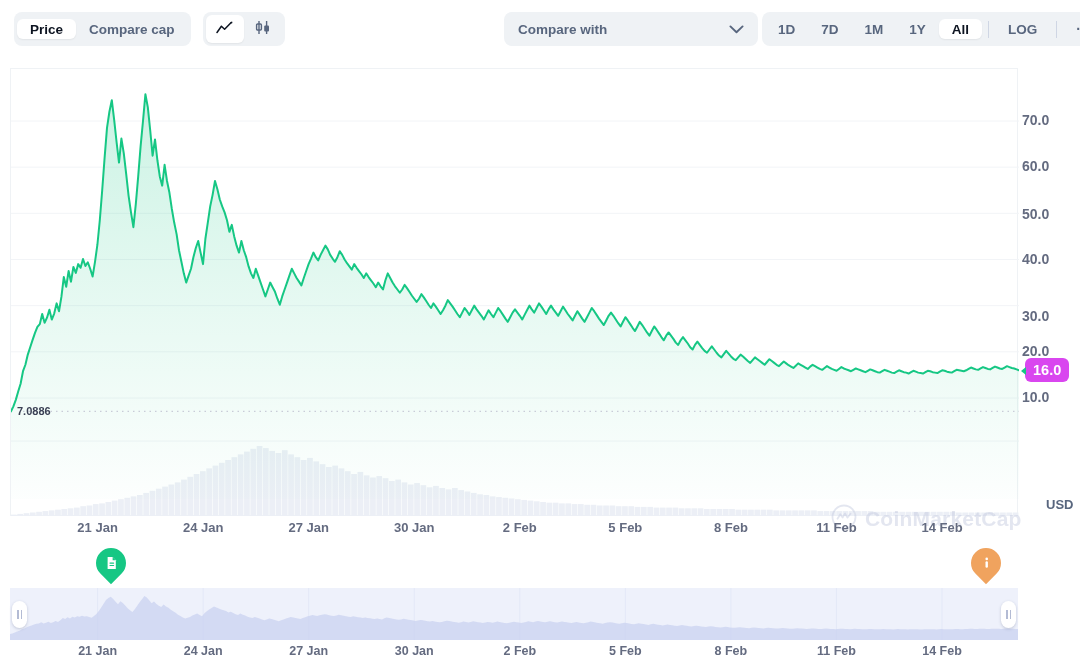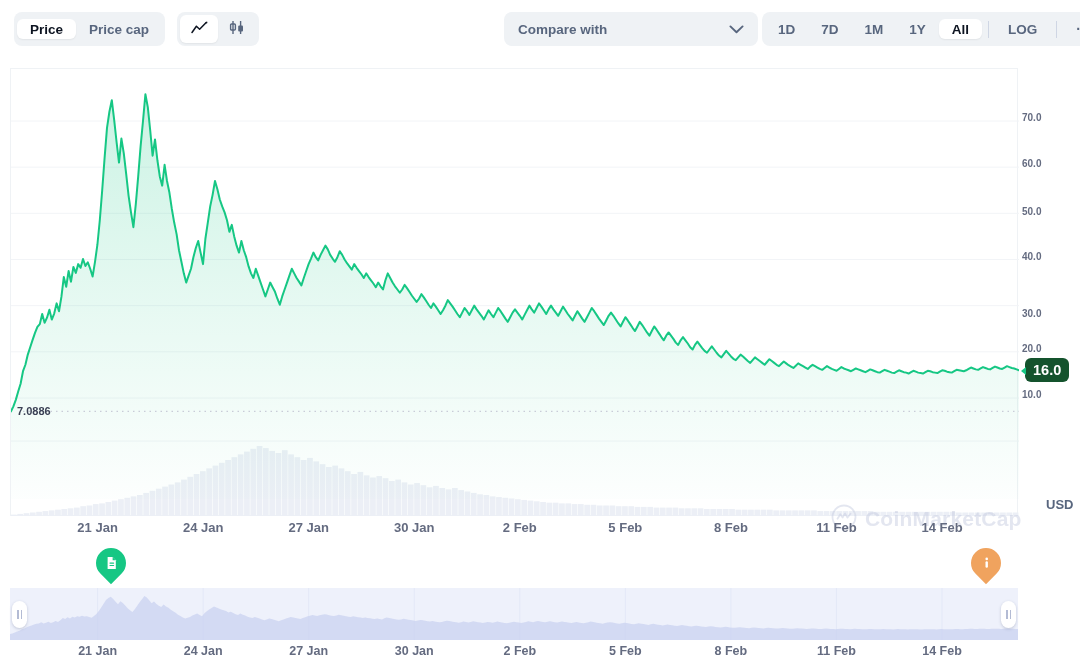--- a/index.html
+++ b/index.html
@@ -55,30 +55,30 @@
   
   .chart-card {
     position: absolute; left: 10px; top: 68px; width: 1008px; height: 448px;
     border: 1px solid #eff2f5; border-left: 1px solid #eff2f5;
     background: #fff;
   }
   .plot { position: absolute; left: 0; top: 0; width: 1008px; height: 448px; }
 
   .ylabels { position: absolute; left: 1022px; top: 68px; width: 58px; height: 448px; }
   .ylabel {
-    position: absolute; left: 0; font-size: 10px; font-weight: 600; color:#646b80;
+    position: absolute; left: 0; font-size: 14px; font-weight: 600; color:#646b80;
     white-space: nowrap;
   }
   .ycurrency {
     position: absolute; left: 1046px; top: 497px;
     font-size: 13px; font-weight: 700; color:#58667e;
   }
   .price-badge {
     position: absolute; left: 1025px; top: 358px;
-    background: #14532d; color:#fff; border-radius: 6px;
+    background: #d946ef; color:#fff; border-radius: 6px;
     padding: 3px 8px; font-size: 14.5px; font-weight: 700;
     line-height: 1.25;
   }
   .price-badge::before {
     content:""; position:absolute; left:-4px; top: 9px;
     border-top: 4px solid transparent; border-bottom: 4px solid transparent;
     border-right: 5px solid #16c784;
   }
   .lowlabel {
     position: absolute; left: 17px; top: 405px;
@@ -133,21 +133,21 @@
 </head>
 <body>
 
 <div id="app">
 
   <div class="toolbar">
 
     <div class="grp-left">
       <div class="seg">
         <button class="seg-btn active">Price</button>
-        <button class="seg-btn">Price cap</button>
+        <button class="seg-btn">Compare cap</button>
       </div>
 
       <div class="seg">
         <button class="icon-btn active">
           <span>
             <svg width="17" height="13" viewBox="0 0 17 13" fill="none">
               <path d="M1 11.5L5.4 5.2L8.6 8.2L15.2 1.5" stroke="#0d1421" stroke-width="1.5" stroke-linecap="round" stroke-linejoin="round"></path>
               <path d="M15.3 1.4h0.3v0.3" stroke="#0d1421" stroke-width="1.5" stroke-linecap="round"></path>
             </svg>
           </span>

